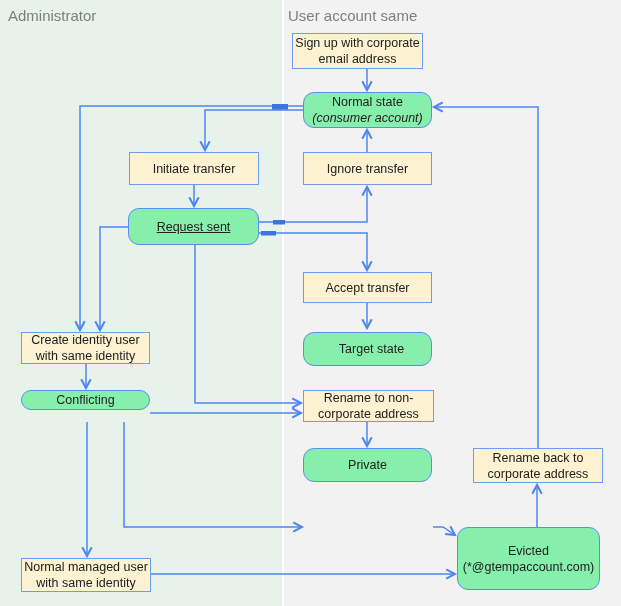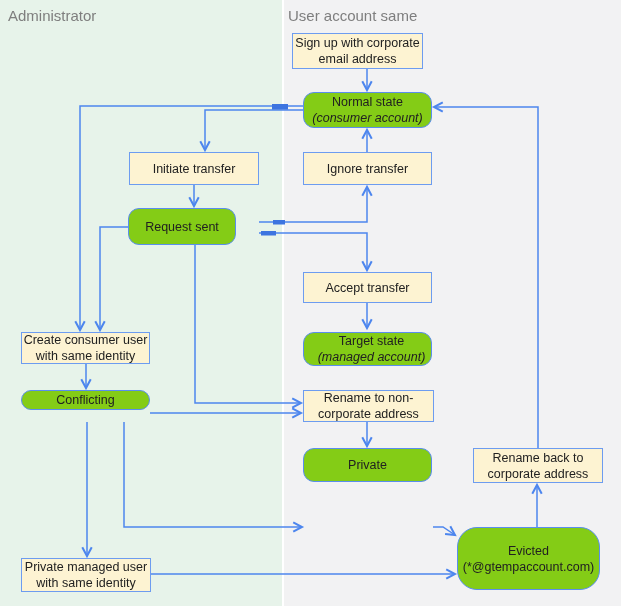--- a/index.html
+++ b/index.html
@@ -17,21 +17,21 @@
   .region-label.admin{left:8px;}
   .region-label.owner{left:288px;}
   svg.edges{position:absolute;left:0;top:0;pointer-events:none;}
   .node{
     position:absolute;box-sizing:border-box;
     display:flex;flex-direction:column;align-items:center;justify-content:center;
     text-align:center;font-size:12.5px;line-height:16px;color:#212121;
     white-space:nowrap;
   }
   .node.action{background:#fdf3d2;border:1.5px solid #6d9cf0;}
-  .node.state{background:#84cc16;border:1.6px solid #5a8eee;border-radius:11px;}
+  .node.state{background:#86efac;border:1.6px solid #5a8eee;border-radius:11px;}
   .node .em{font-style:italic;}
 </style>
 </head>
 <body>
 
 <div class="canvas">
 
   <div class="region region-admin"></div>
   <div class="region region-owner"></div>
 
@@ -83,35 +83,34 @@
   </div>
 
   <div class="node action" style="left:303px;top:152px;width:129px;height:33px;">
     <span>Ignore transfer</span>
   </div>
 
   <div class="node action" style="left:129px;top:152px;width:130px;height:33px;">
     <span>Initiate transfer</span>
   </div>
 
-  <div class="node state" style="left:128px;top:208px;width:108px;height:37px;">
+  <div class="node state" style="left:128px;top:208px;width:131px;height:37px;text-decoration:underline;">
     <span>Request sent</span>
   </div>
 
   <div class="node action" style="left:303px;top:272px;width:129px;height:31px;">
     <span>Accept transfer</span>
   </div>
 
   <div class="node state" style="left:303px;top:332px;width:129px;height:34px;padding-left:8px;">
     <span>Target state</span>
-    <span class="em">(managed account)</span>
   </div>
 
   <div class="node action" style="left:21px;top:332px;width:129px;height:32px;">
-    <span>Create consumer user</span>
+    <span>Create identity user</span>
     <span>with same identity</span>
   </div>
 
   <div class="node state" style="left:21px;top:390px;width:129px;height:20px;">
     <span>Conflicting</span>
   </div>
 
   <div class="node action" style="left:303px;top:390px;width:131px;height:32px;">
     <span>Rename to non-</span>
     <span>corporate address</span>
@@ -120,23 +119,23 @@
   <div class="node state" style="left:303px;top:448px;width:129px;height:34px;">
     <span>Private</span>
   </div>
 
   <div class="node action" style="left:473px;top:448px;width:130px;height:35px;">
     <span>Rename back to</span>
     <span>corporate address</span>
   </div>
 
 
-  <div class="node state" style="left:457px;top:527px;width:143px;height:63px;border-radius:20px;">
+  <div class="node state" style="left:457px;top:527px;width:143px;height:63px;">
     <span>Evicted</span>
     <span>(*@gtempaccount.com)</span>
   </div>
 
   <div class="node action" style="left:21px;top:558px;width:130px;height:34px;">
-    <span>Private managed user</span>
+    <span>Normal managed user</span>
     <span>with same identity</span>
   </div>
 
 </div>
 
 </body></html>

